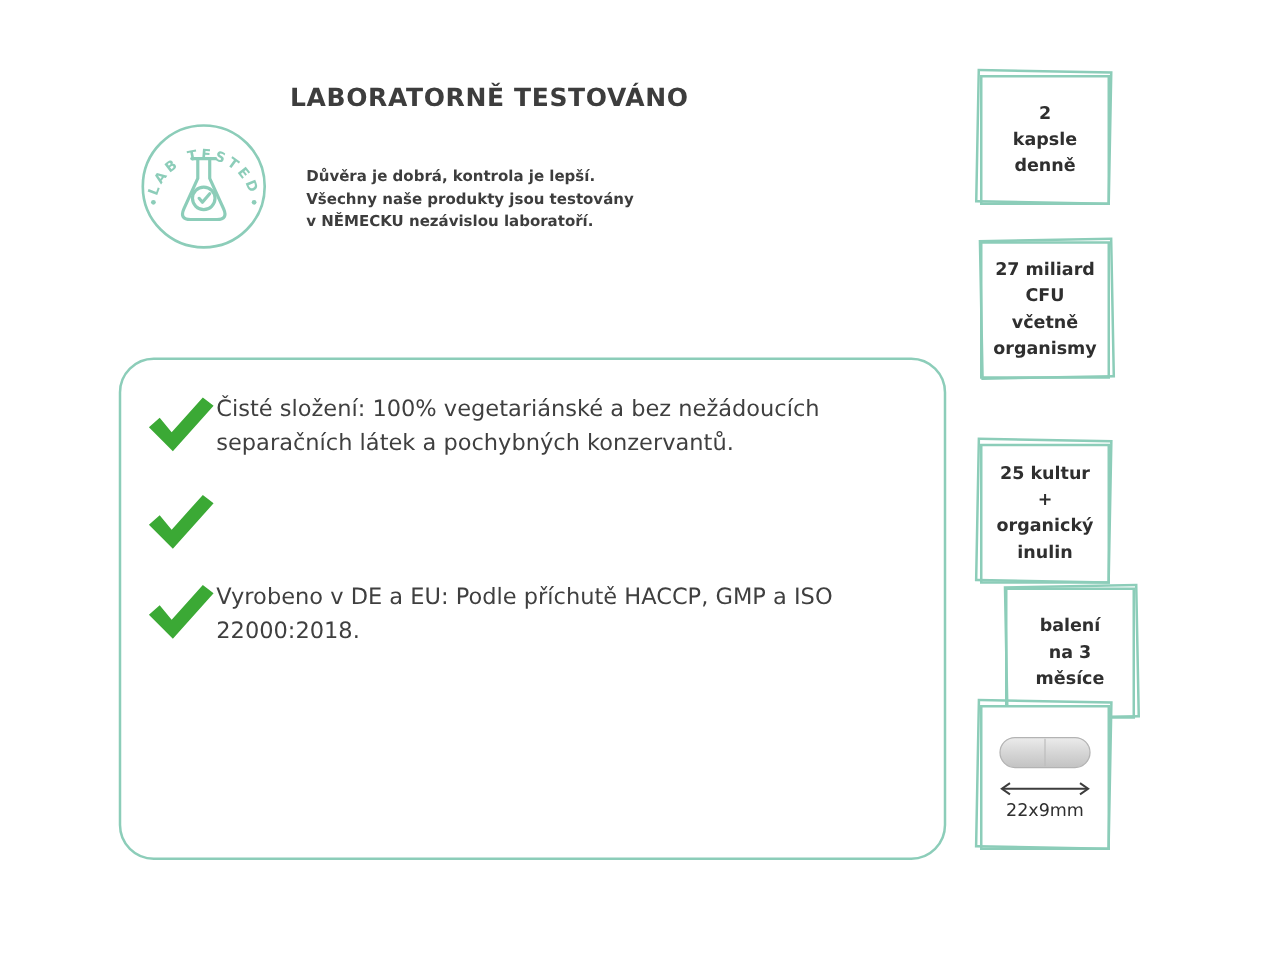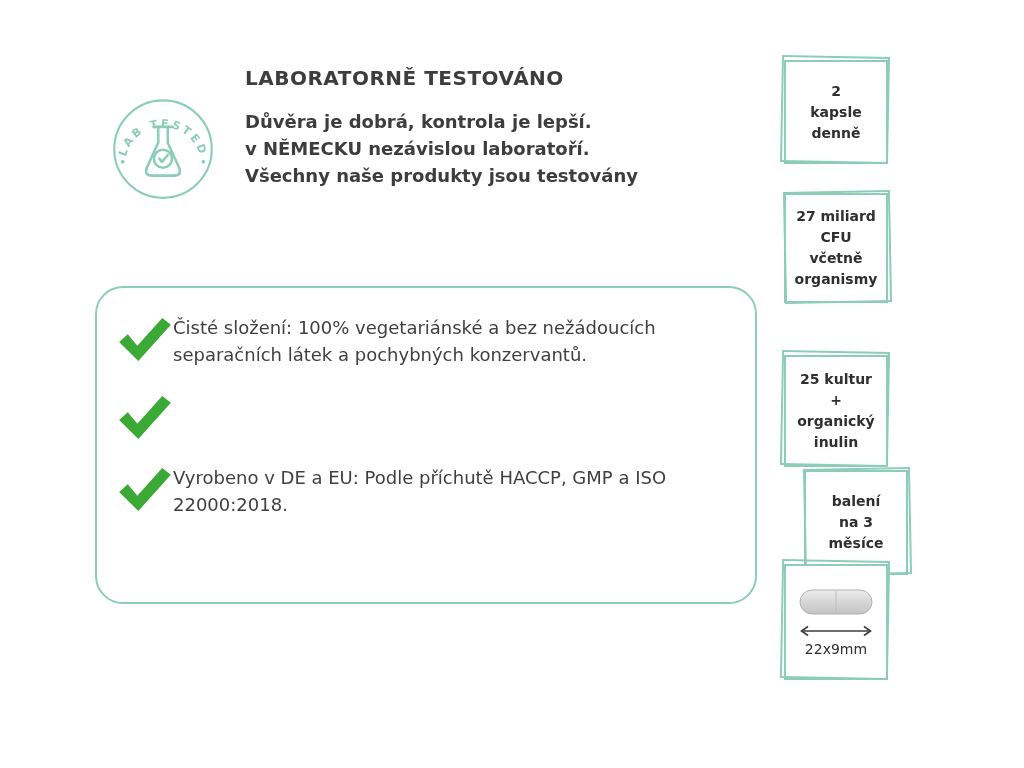--- a/index.html
+++ b/index.html
@@ -8,25 +8,25 @@
     --ink:#3D3D3D;
   }
   *{box-sizing:border-box;margin:0;padding:0;}
   body{background:#e9e9e9;font-family:"DejaVu Sans","Liberation Sans",sans-serif;}
   .canvas{position:relative;width:1024px;height:768px;background:#ffffff;overflow:hidden;}
 
   
   .badge{position:absolute;left:110px;top:94px;width:106px;height:106px;}
 
   
-  .title{position:absolute;left:245px;top:66px;font-size:20px;font-weight:700;color:var(--ink);letter-spacing:.5px;}
-  .intro{position:absolute;left:245px;top:108px;font-size:18px;font-weight:700;color:var(--ink);line-height:1.5;}
+  .title{position:absolute;left:232px;top:66px;font-size:20px;font-weight:700;color:var(--ink);letter-spacing:.5px;}
+  .intro{position:absolute;left:245px;top:132px;font-size:12px;font-weight:700;color:var(--ink);line-height:1.5;}
 
   
-  .features{position:absolute;left:95px;top:286px;width:662px;height:318px;border:2px solid var(--mint);border-radius:28px;background:#fff;padding:26px 30px 20px 20px;}
+  .features{position:absolute;left:95px;top:286px;width:662px;height:402px;border:2px solid var(--mint);border-radius:28px;background:#fff;padding:26px 30px 20px 20px;}
   .feature{display:flex;align-items:flex-start;margin-bottom:24px;}
   .feature .check{flex:0 0 56px;width:56px;height:46px;margin-top:2px;}
   .feature .ftext{font-size:18px;line-height:1.5;color:#3f3f3f;max-width:545px;}
 
   
   .sbox{position:absolute;left:784px;width:104px;background:#fff;border:2px solid var(--mint);display:flex;flex-direction:column;align-items:center;justify-content:center;text-align:center;}
   .sbox::before{content:"";position:absolute;inset:-6px -3px -1px -5px;border:2px solid var(--mint);transform:rotate(1.1deg);pointer-events:none;}
   .sbox.alt::before{inset:-4px -5px -2px -2px;transform:rotate(-1.1deg);}
   .sline{font-size:14px;font-weight:700;color:#2f2f2f;line-height:1.5;white-space:nowrap;}
   .pill-label{font-size:14px;font-weight:400;color:#2f2f2f;margin-top:4px;}
@@ -54,22 +54,22 @@
         <circle cx="50" cy="61" r="8.5" fill="#ffffff"></circle>
         <path d="M46.5 61 l2.5 3 l5.5 -6.5"></path>
       </g>
     </svg>
   </div>
 
   <h1 class="title">LABORATORNĚ TESTOVÁNO</h1>
 
   <div class="intro">
     <div>Důvěra je dobrá, kontrola je lepší.</div>
+    <div>Všechny naše produkty jsou testovány</div>
     <div>v NĚMECKU nezávislou laboratoří.</div>
-    <div>Všechny naše produkty jsou testovány</div>
   </div>
 
   <div class="features">
     <div class="feature">
       <svg class="check" viewBox="0 0 58 48">
         <polygon points="2,27 11,19 21,31 47,2 56,9 22,47" fill="#3BA935"></polygon>
       </svg>
       <div class="ftext">Čisté složení: 100% vegetariánské a bez nežádoucích separačních látek a pochybných konzervantů.</div>
     </div>
     <div class="feature">

